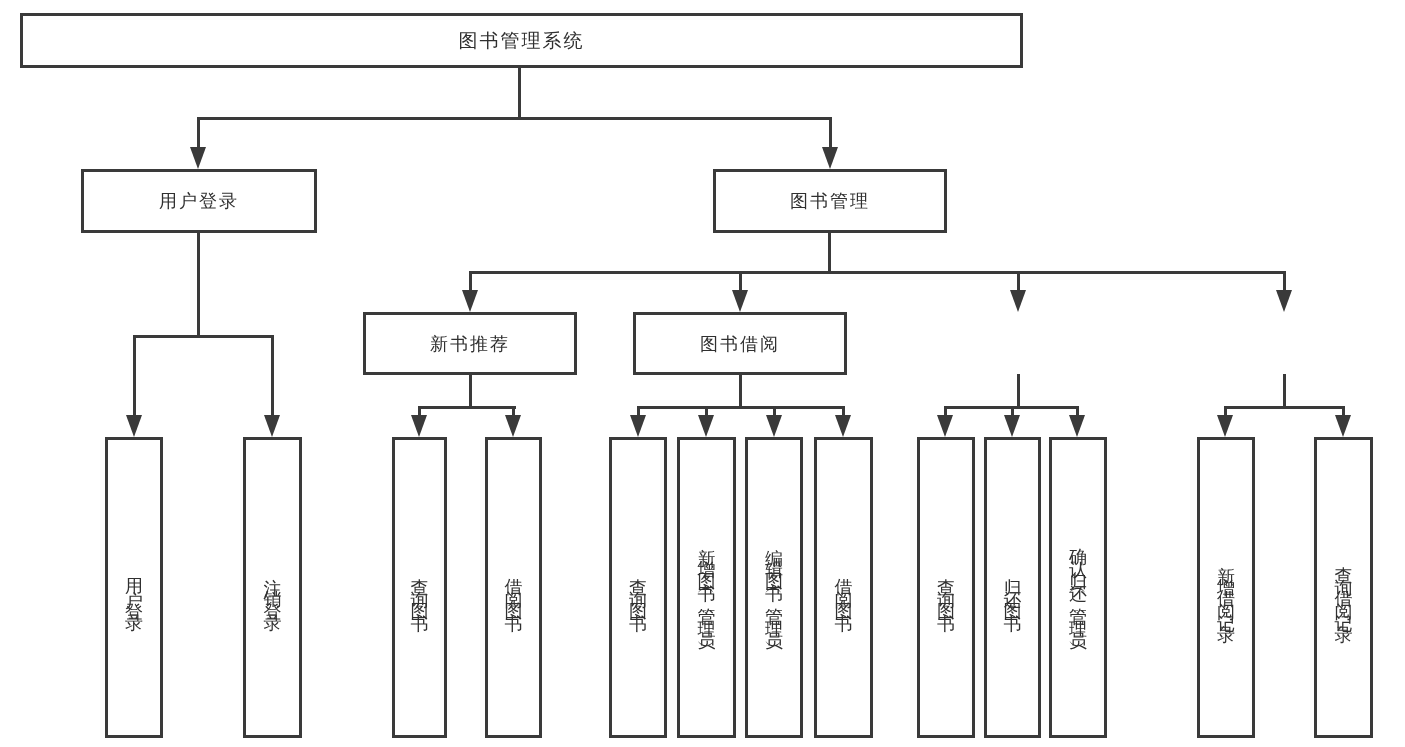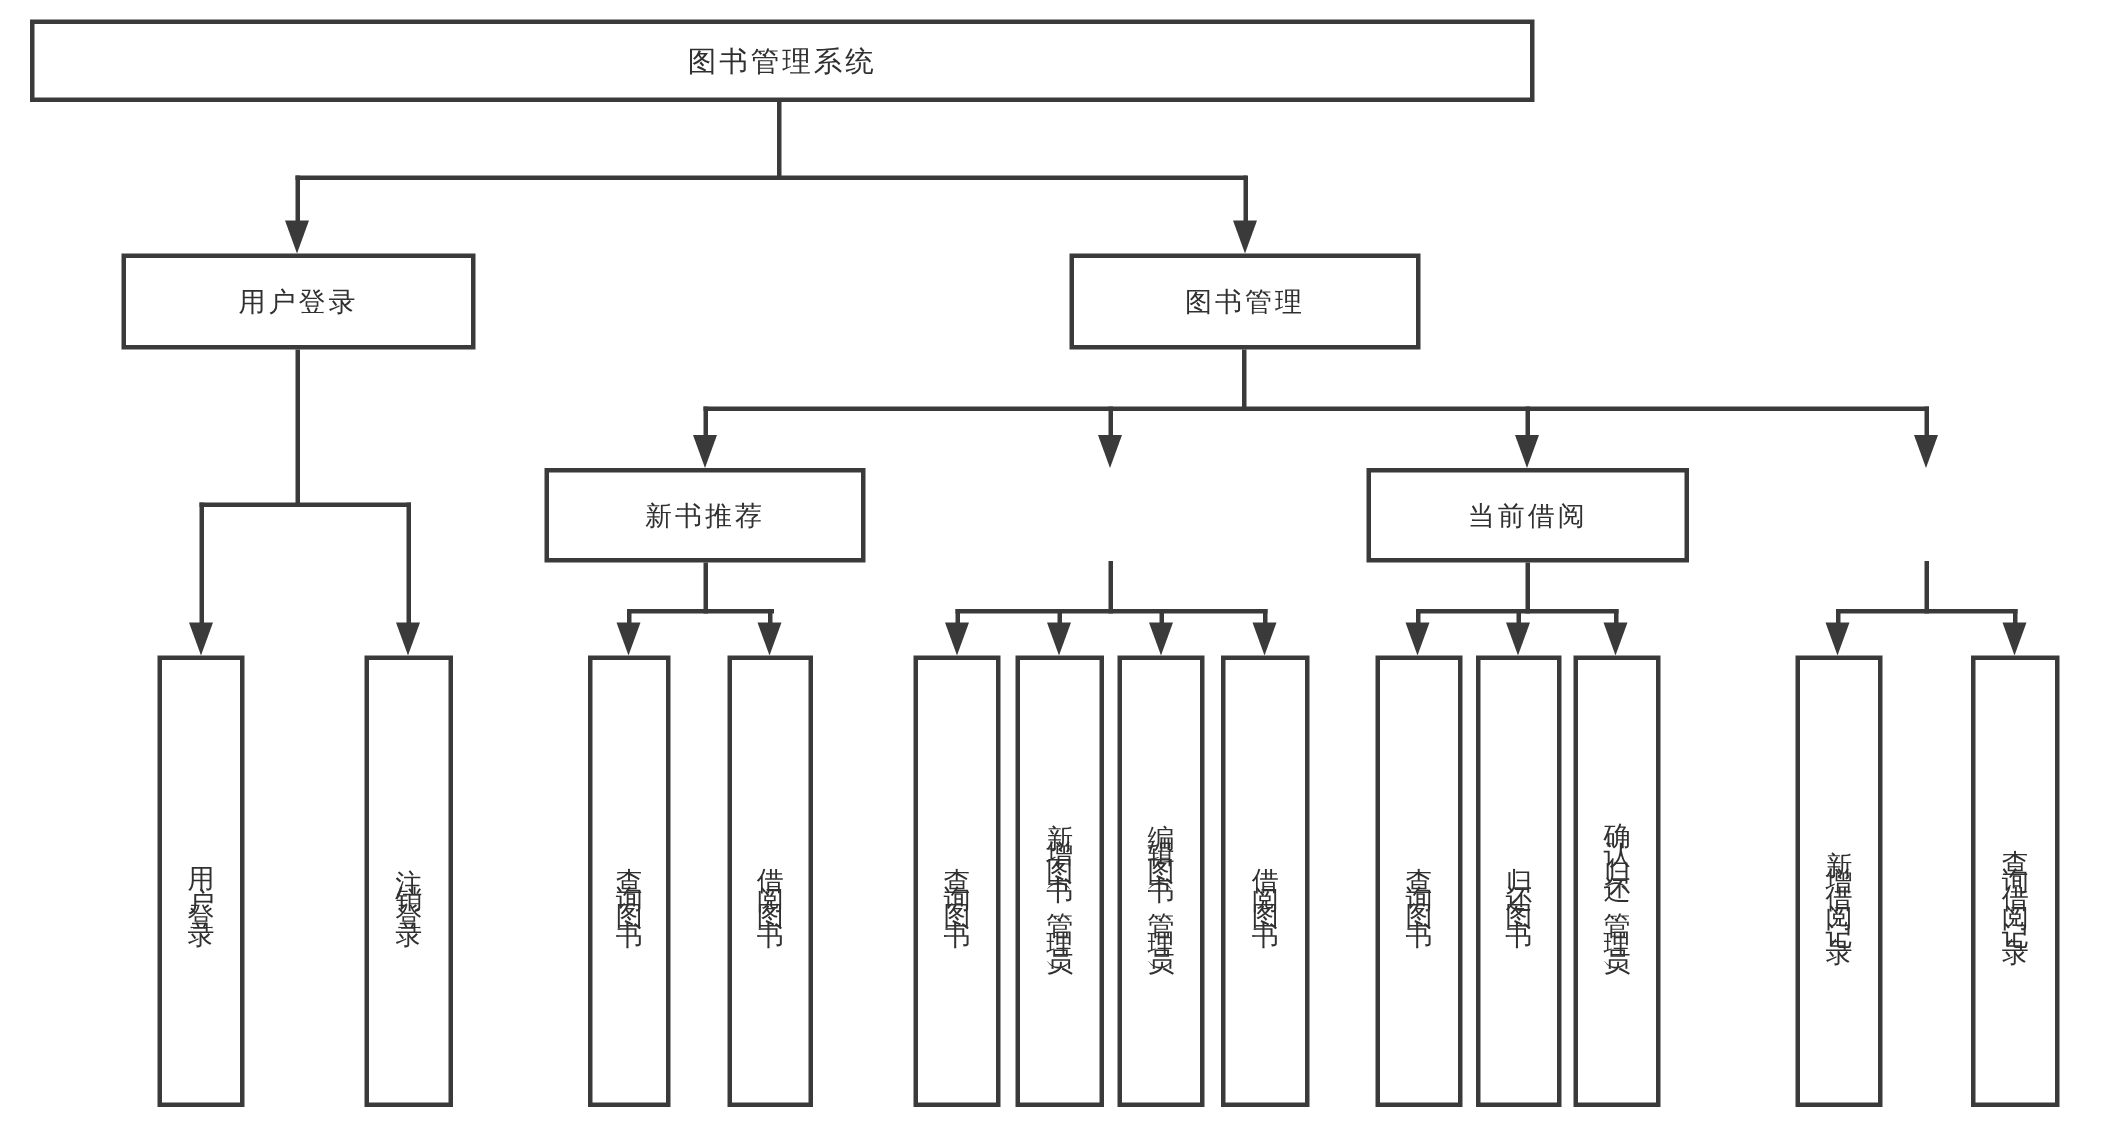--- a/index.html
+++ b/index.html
@@ -133,22 +133,22 @@
   <div class="node" style="left:81px;top:169px;width:236px;height:64px">
     <span>用户登录</span>
   </div>
   <div class="node" style="left:713px;top:169px;width:234px;height:64px">
     <span>图书管理</span>
   </div>
 
   <div class="node" style="left:363px;top:312px;width:214px;height:63px">
     <span>新书推荐</span>
   </div>
-  <div class="node" style="left:911px;top:312px;width:215px;height:63px">
-    <span>当前借阅</span>
+  <div class="node" style="left:633px;top:312px;width:214px;height:63px">
+    <span>图书借阅</span>
   </div>
 
   <div class="vnode" style="left:105px;top:437px;width:58px;height:301px">
     <span>用户登录</span>
   </div>
   <div class="vnode" style="left:243px;top:437px;width:59px;height:301px">
     <span>注销登录</span>
   </div>
 
   <div class="vnode" style="left:392px;top:437px;width:55px;height:301px">

